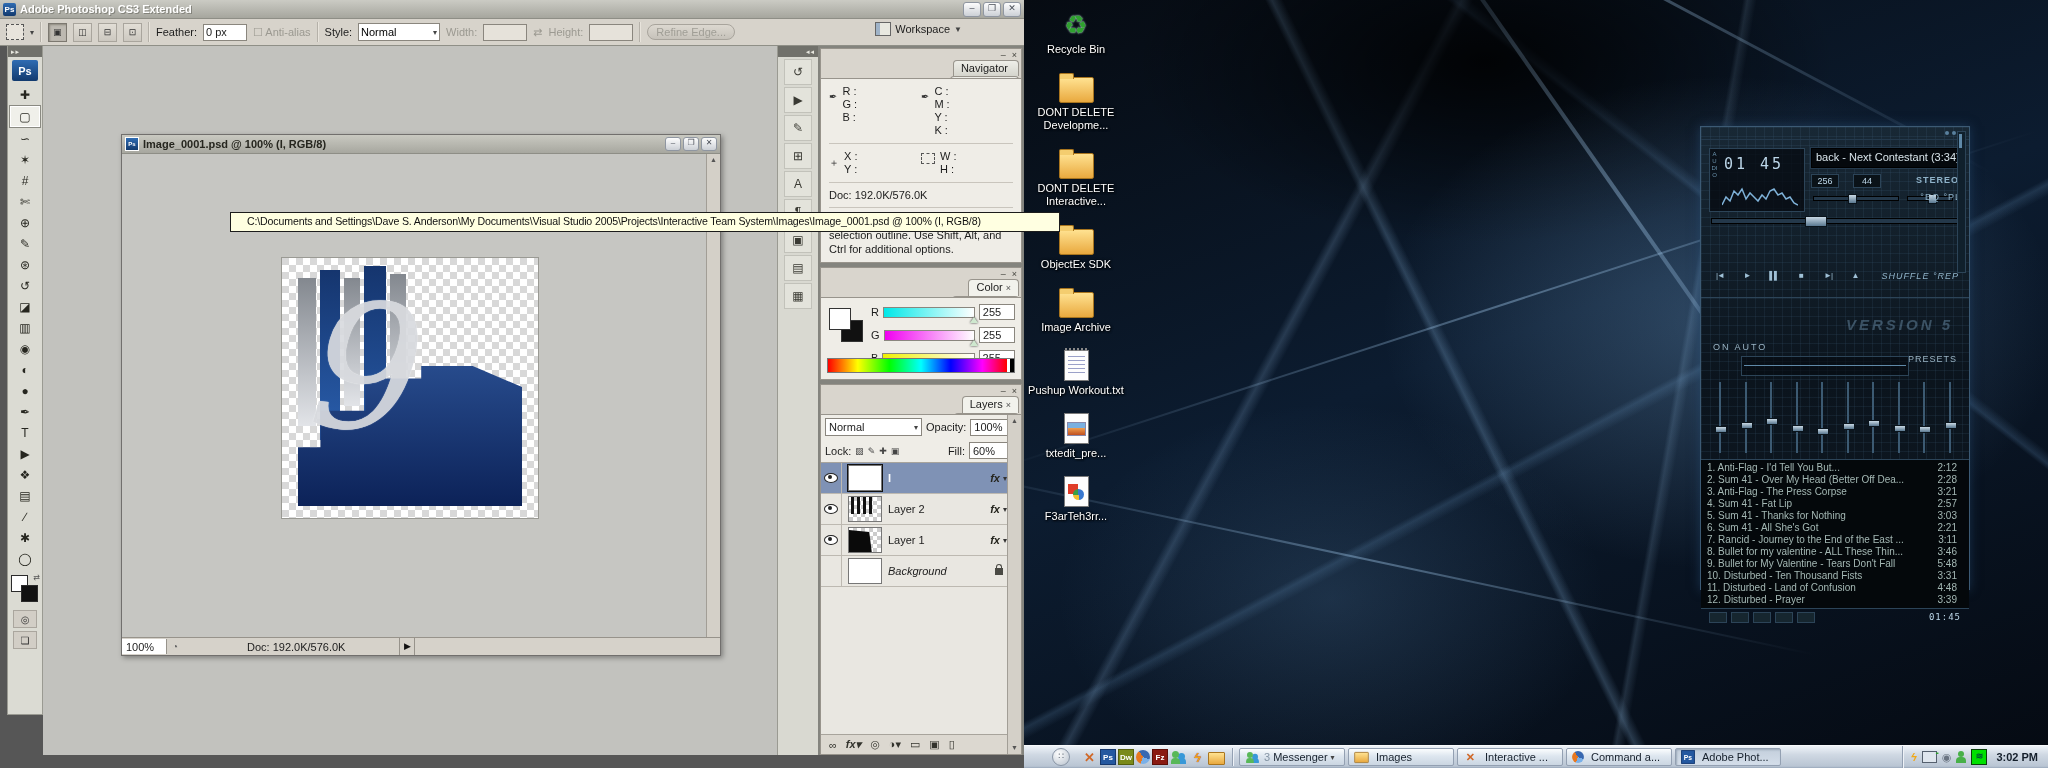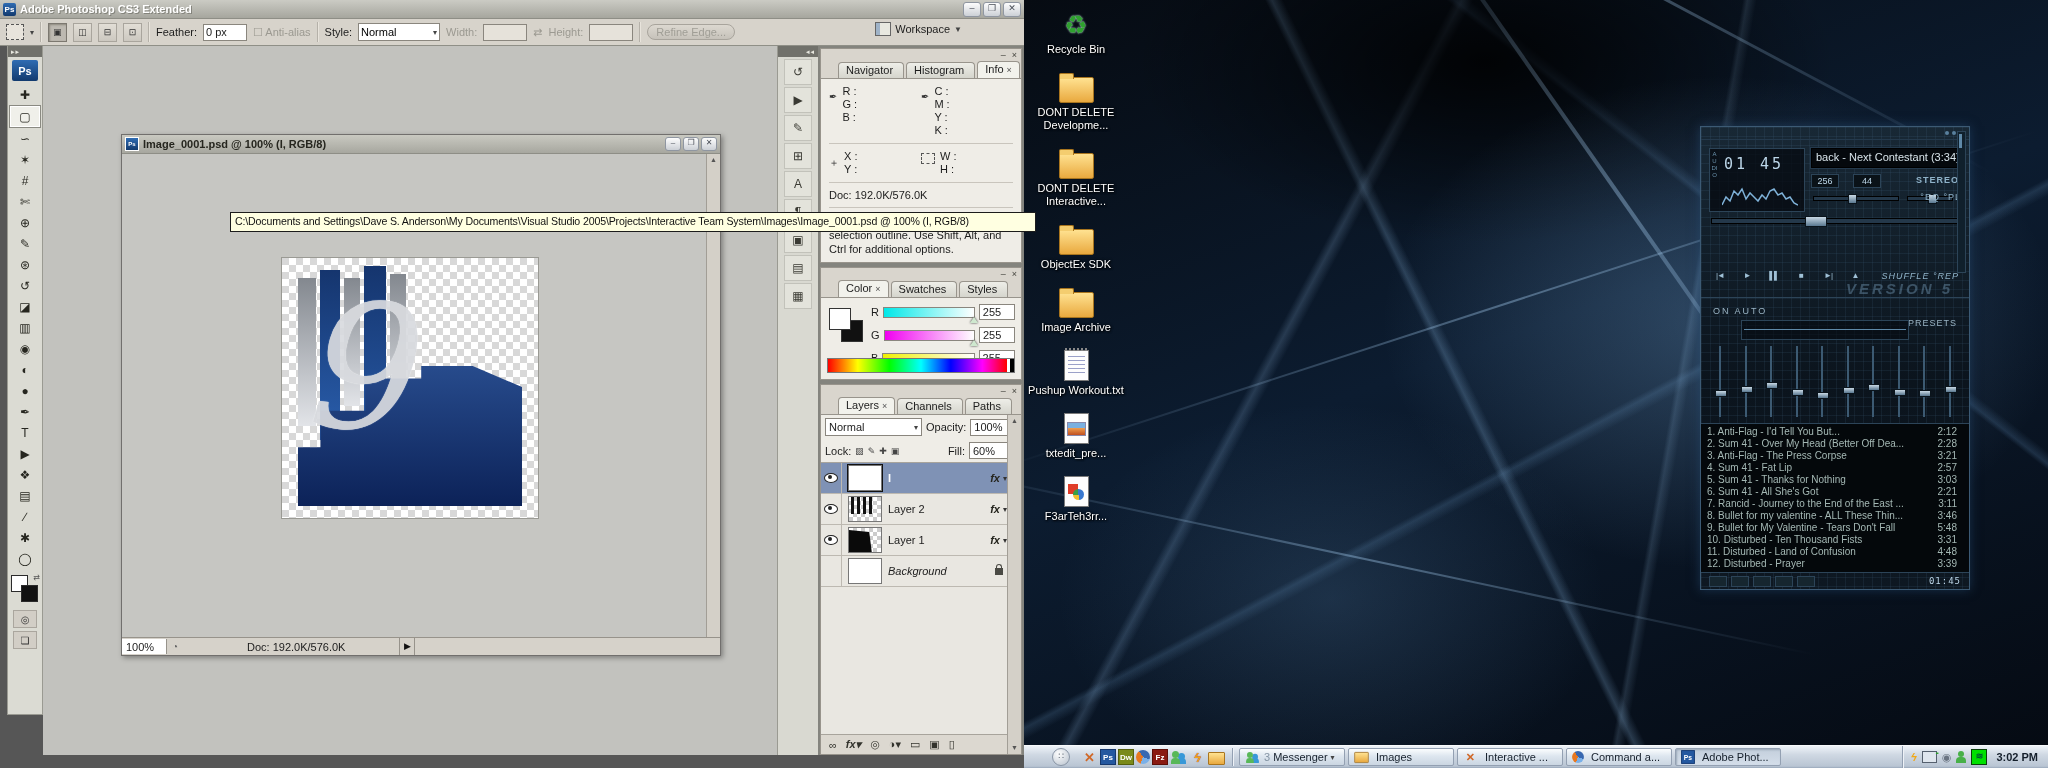--- a/index.html
+++ b/index.html
@@ -57,30 +57,30 @@
   #logo-canvas{position:absolute;left:160px;top:104px;width:256px;height:260px;outline:1px solid #9a9a94;
     background:repeating-conic-gradient(#ffffff 0% 25%, #d8d8d8 0% 50%);background-size:14px 14px;}
   .bar{position:absolute}
   .bar.gray{background:linear-gradient(180deg,#83888f,#e2e4e8);}
   .bar.navy{background:linear-gradient(180deg,#15356e,#2a5fae);}
   #logo-wedge{position:absolute;left:16px;top:108px;width:224px;height:140px;background:linear-gradient(180deg,#274b8c,#0c2258);
     clip-path:polygon(0 100%,0 58%,10% 58%,10% 32%,30% 32%,30% 9%,55% 9%,55% 0,78% 0,100% 15%,100% 100%);}
   #logo-nine{position:absolute;left:30px;top:6px;font-family:"DejaVu Serif",serif;font-style:italic;font-size:175px;line-height:1.2;color:#d9dbdf;opacity:.92;transform:rotate(5deg);text-shadow:0 0 1px #f6f7f8;}
   
   #path-tooltip{position:absolute;left:230px;top:166px;width:796px;height:18px;background:#ffffe1;border:1px solid #1c1c1c;
-    font-size:10.6px;line-height:16px;color:#111;padding:0 4px;white-space:nowrap;overflow:hidden;z-index:60;letter-spacing:-.15px;}
+    font-size:10.6px;line-height:16px;color:#111;padding:0 16px;white-space:nowrap;overflow:hidden;z-index:60;letter-spacing:-.15px;}
   
   #dock-strip{width:40px;background:#d9d9d1;border-left:1px solid #9a9a92;}
   #dock-strip-header{height:11px;background:#71716b;color:#e8e8e0;font-size:7px;line-height:11px;text-align:right;padding-right:3px;letter-spacing:1px;}
   .dock-icon{width:26px;height:24px;margin:2px auto;border:1px solid #c2c2ba;background:#e3e3db;display:flex;align-items:center;justify-content:center;font-size:12px;color:#3a3a33;}
   
   #panels{width:206px;background:#84847e;display:flex;flex-direction:column;gap:4px;padding:2px 2px 0 2px;box-sizing:border-box;}
   .pgroup{background:#d9d5cd;border:1px solid #98948c;display:flex;flex-direction:column;}
   .pbar{height:11px;display:flex;justify-content:flex-end;align-items:center;gap:6px;padding-right:4px;font-size:9px;color:#44443e;}
-  .ptabs{height:18px;display:flex;align-items:flex-end;padding-left:17px;position:relative;}
+  .ptabs{height:18px;display:flex;align-items:flex-end;padding-left:17px;position:relative;flex-direction:column;}
   .ptab{font-size:11px;color:#1c1c1c;background:linear-gradient(#eeeee8,#d5d5cd);border:1px solid #98948c;border-bottom:none;border-radius:4px 4px 0 0;padding:1px 7px 2px;margin-right:2px;}
   .ptab.active{background:#f2f2ec;font-weight:normal;padding-bottom:3px;}
   .ptab .tclose{font-size:9px;color:#555;margin-left:3px;}
   .pfly{position:absolute;right:2px;bottom:2px;font-size:7px;color:#333;line-height:6px;text-align:center;}
   .pbody{background:#efede7;border-top:1px solid #98948c;font-size:11px;color:#1c1c1c;position:relative;flex:1;}
   
   #info-body{height:238px;padding:6px 8px;box-sizing:border-box;}
   .info-cols{display:flex;}
   .info-col{flex:1;display:flex;gap:5px;}
   .info-labels{display:flex;flex-direction:column;line-height:13px;}
@@ -186,21 +186,21 @@
   #wa-bitrate{left:110px;} #wa-khz{left:152px;}
   #wa-stereo{position:absolute;right:10px;top:35px;color:#8fb2c8;font-weight:bold;letter-spacing:1px;font-size:9px;}
   .wa-slider{position:absolute;top:56px;height:3px;background:#24384a;border:1px solid #000;}
   .wa-sthumb{position:absolute;top:-3px;width:7px;height:8px;background:linear-gradient(#c8d8e4,#5a7890);border:1px solid #0a141c;}
   #wa-eqpl{position:absolute;right:8px;top:52px;letter-spacing:1px;color:#8fb2c8;}
   #wa-seek{position:absolute;left:10px;right:10px;top:78px;height:4px;background:#24384a;border:1px solid #000;}
   #wa-seek .wa-sthumb{width:20px;height:9px;left:38%;top:-3px;}
   #wa-transport{position:absolute;left:10px;bottom:14px;display:flex;gap:9px;align-items:center;}
   .wa-btn{min-width:18px;height:14px;color:#9fc0d6;font-size:8px;line-height:14px;text-align:center;letter-spacing:-1px;}
   #wa-toggles{position:absolute;right:10px;bottom:16px;letter-spacing:1px;color:#8fb2c8;font-style:italic;}
-  #wa-eq{height:126px;border-bottom:1px solid #2c4458;position:relative;padding:20px 8px;box-sizing:border-box;}
+  #wa-eq{height:126px;border-bottom:1px solid #2c4458;position:relative;padding:20px 8px;box-sizing:border-box;margin-top:36px;}
   #eq-on{position:absolute;left:12px;top:8px;letter-spacing:2px;}
   #eq-presets{position:absolute;right:12px;top:20px;letter-spacing:1px;}
   #eq-watermark{position:absolute;right:16px;top:-18px;font-size:15px;font-style:italic;font-weight:bold;letter-spacing:3px;color:rgba(125,165,195,.4);}
   #eq-graph{position:absolute;left:40px;right:60px;top:22px;height:18px;border:1px solid #2c4458;background:rgba(5,10,16,.6);}
   #eq-graph::after{content:"";position:absolute;left:2px;right:2px;top:8px;height:1px;background:#5f89a8;}
   #eq-sliders{position:absolute;left:14px;right:14px;bottom:6px;top:48px;display:flex;justify-content:space-between;}
   .eq-band{position:relative;width:10px;}
   .eq-track{position:absolute;left:4px;top:0;bottom:0;width:2px;background:#3c5a72;}
   .eq-thumb{position:absolute;left:0;bottom:28%;width:10px;height:5px;background:linear-gradient(#c8d8e4,#5a7890);border:1px solid #0a141c;}
   #wa-playlist{height:149px;background:#04080b;border-bottom:1px solid #2c4458;position:relative;padding:2px 12px 2px 6px;box-sizing:border-box;}

